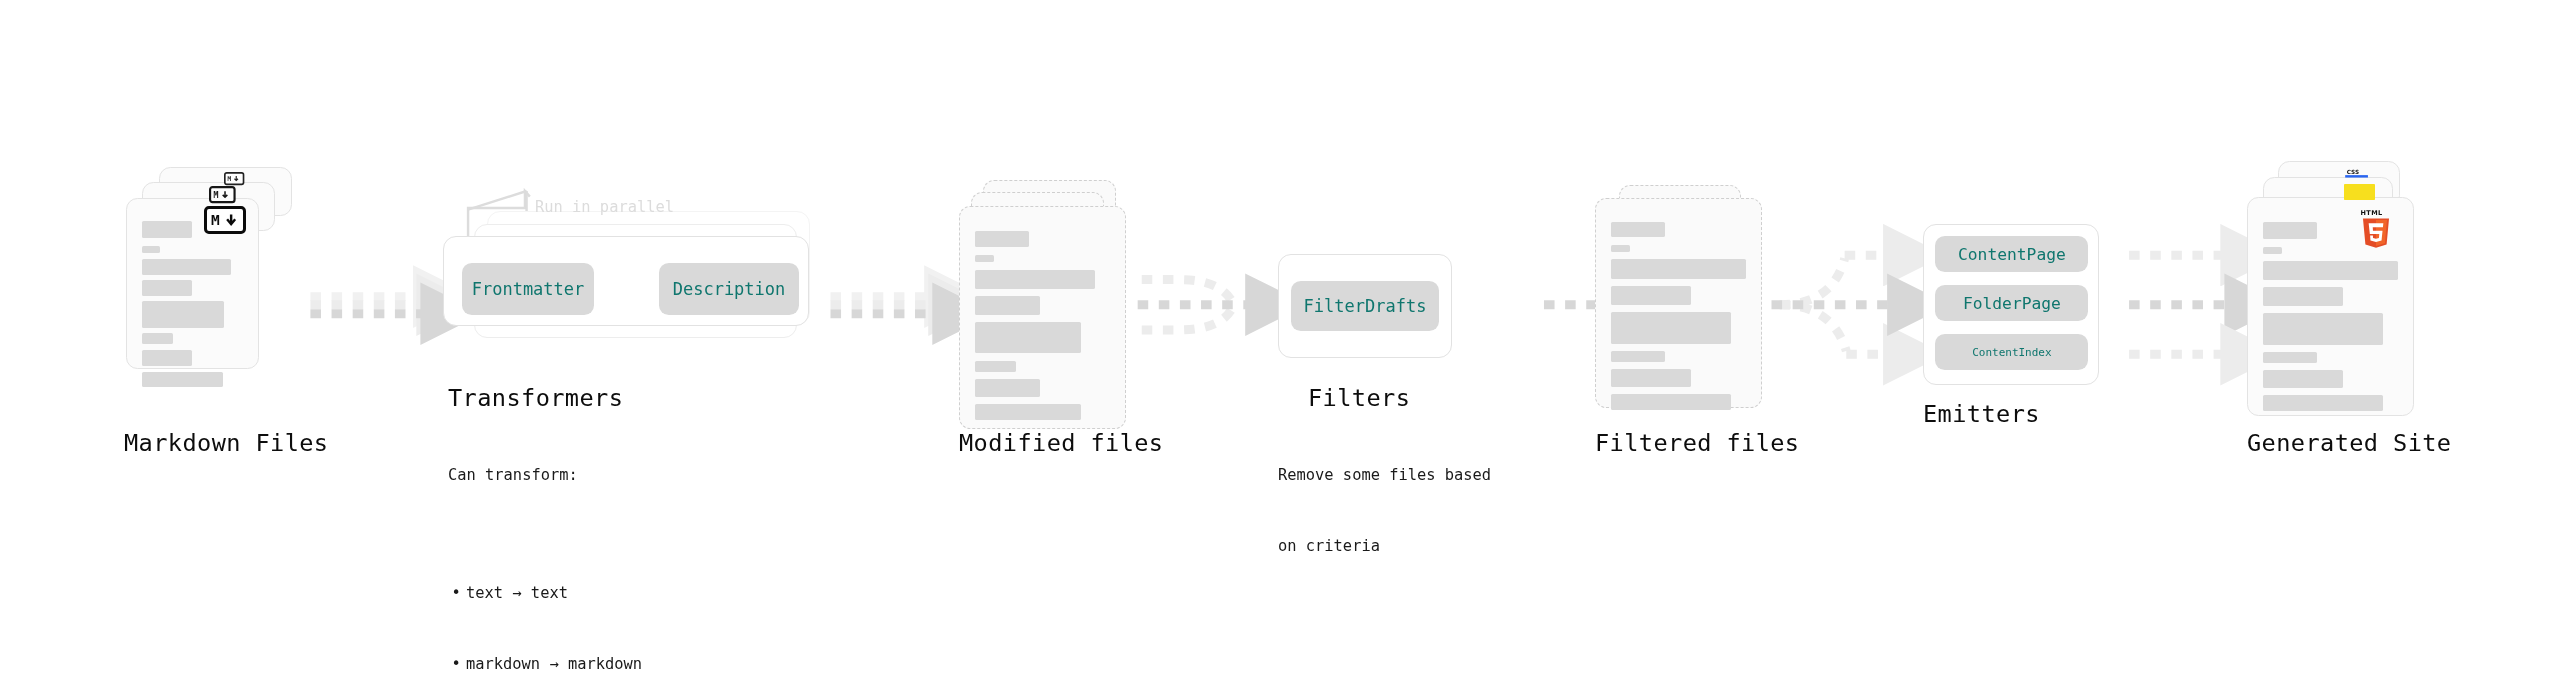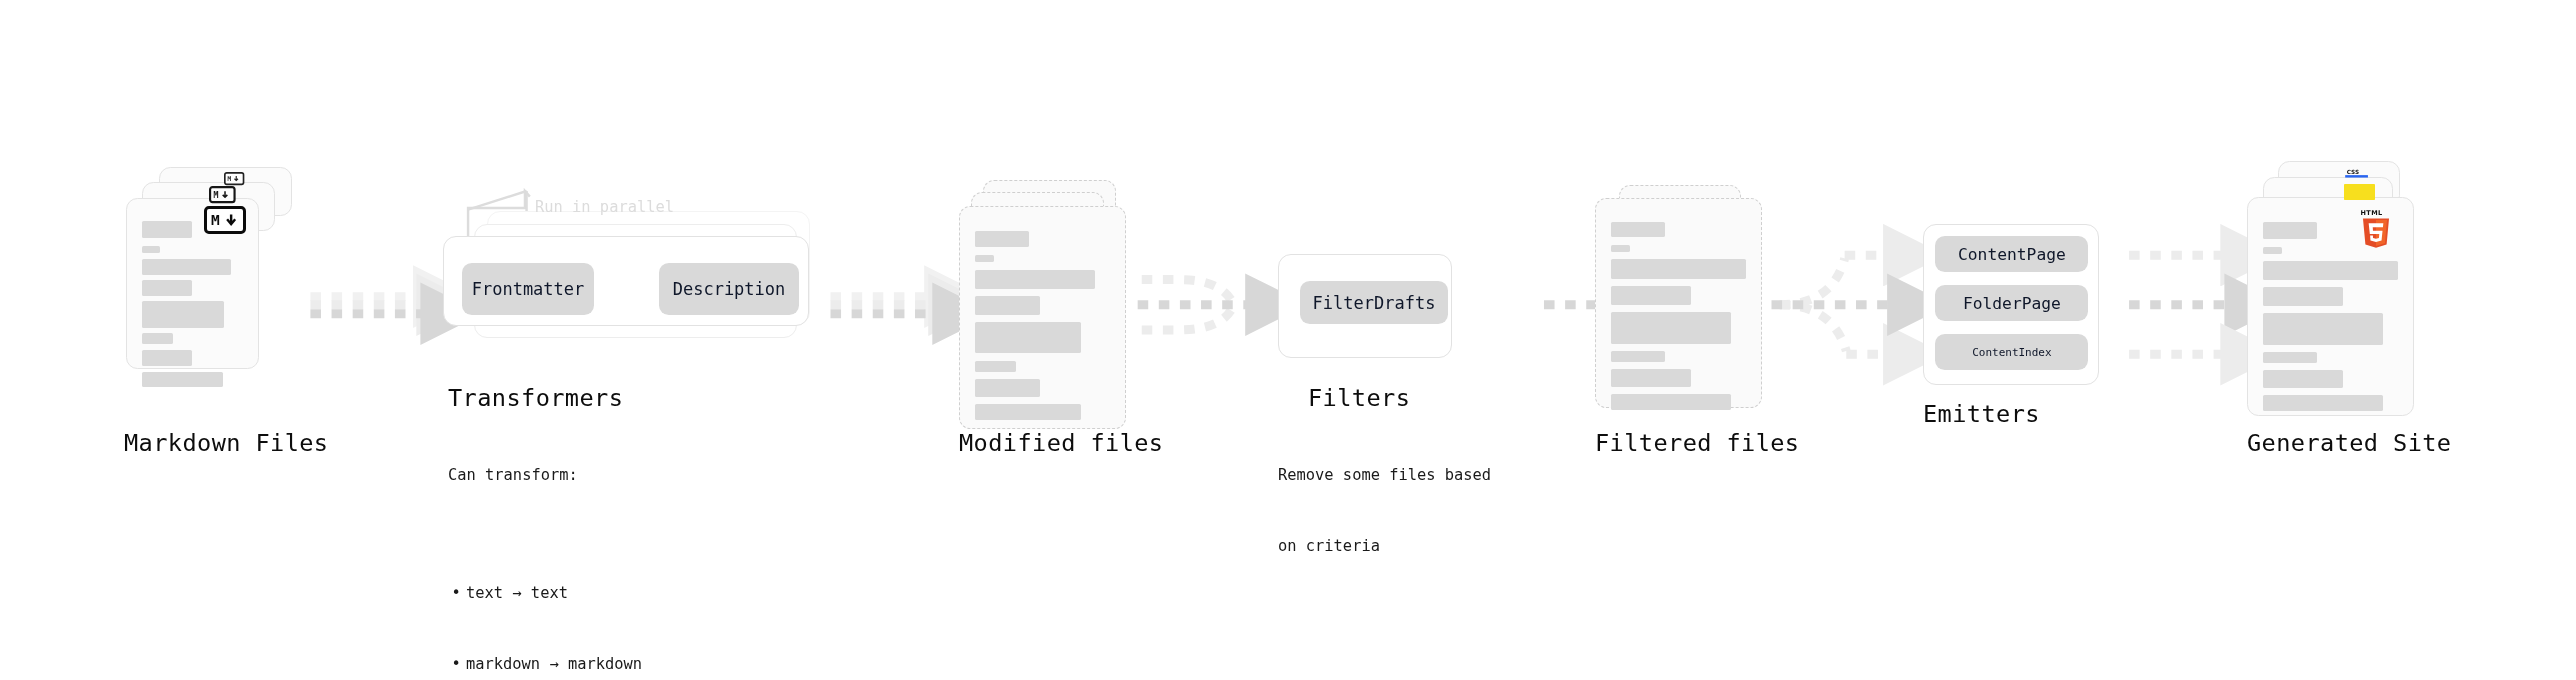--- a/index.html
+++ b/index.html
@@ -54,21 +54,21 @@
     box-sizing:border-box;
   }
   .groupbox.ghost{background:#ffffff;border-color:#ededed;}
   .groupbox.ghost2{background:#ffffff;border-color:#f4f4f4;}
 
   .pill{
     position:absolute;
     background:#d9d9d9;
     border-radius:9.8px;
     display:flex;align-items:center;justify-content:center;
-    color:#0f172a;
+    color:#0f766e;
     font-size:17px;
     letter-spacing:0px;
     box-sizing:border-box;
   }
   .pill.ghost{background:#e8e8e8;color:transparent;}
   .pill.ghost2{background:#efefef;color:transparent;}
 
   
   .title{
     position:absolute;
@@ -237,21 +237,21 @@
       <div class="skel" style="left:14.6px;top:89px;width:65px;height:18.7px;"></div>
       <div class="skel" style="left:14.6px;top:115px;width:106px;height:31px;"></div>
       <div class="skel" style="left:14.6px;top:154px;width:41px;height:11.4px;"></div>
       <div class="skel" style="left:14.6px;top:172px;width:65px;height:18px;"></div>
       <div class="skel" style="left:14.6px;top:197px;width:106px;height:16.3px;"></div>
     </div>
   </div>
   <div class="title" style="left:959px;top:429px;">Modified files</div>
 
   <div class="groupbox" style="left:1278px;top:254px;width:174px;height:104px;">
-    <div class="pill" style="left:21px;top:26px;width:148px;height:43px;">FilterDrafts</div>
+    <div class="pill" style="left:12px;top:26px;width:148px;height:50px;">FilterDrafts</div>
   </div>
   <div class="title" style="left:1278px;top:384px;margin-left:30px;">Filters</div>
   <div class="sub" style="left:1278px;top:417px;">
     <div>Remove some files based</div>
     <div>on criteria</div>
   </div>
 
   <div class="docstack" style="left:1595px;top:185px;">
     <div class="doc dashed" style="left:24.4px;top:0;width:122px;height:41px;"></div>
     <div class="doc dashed" style="left:0;top:13px;width:167px;height:210px;">

